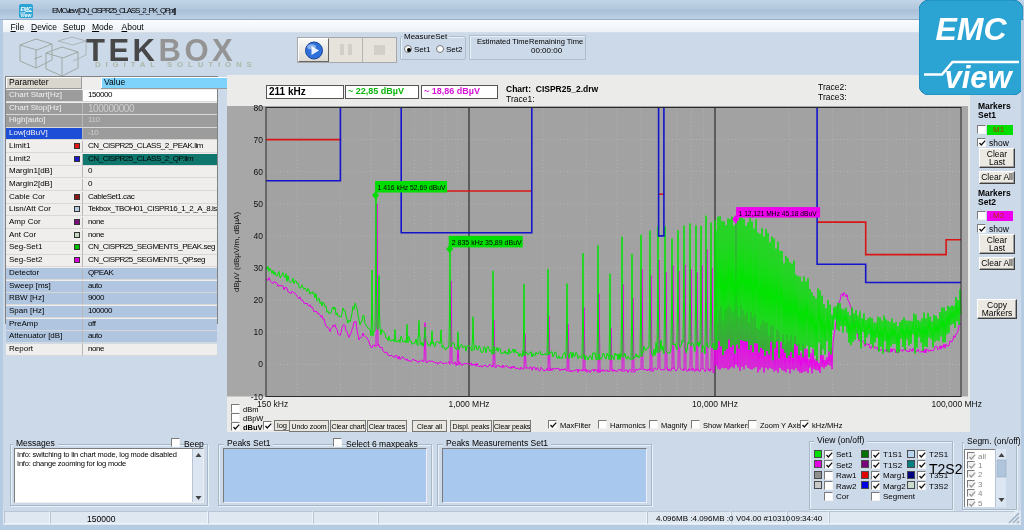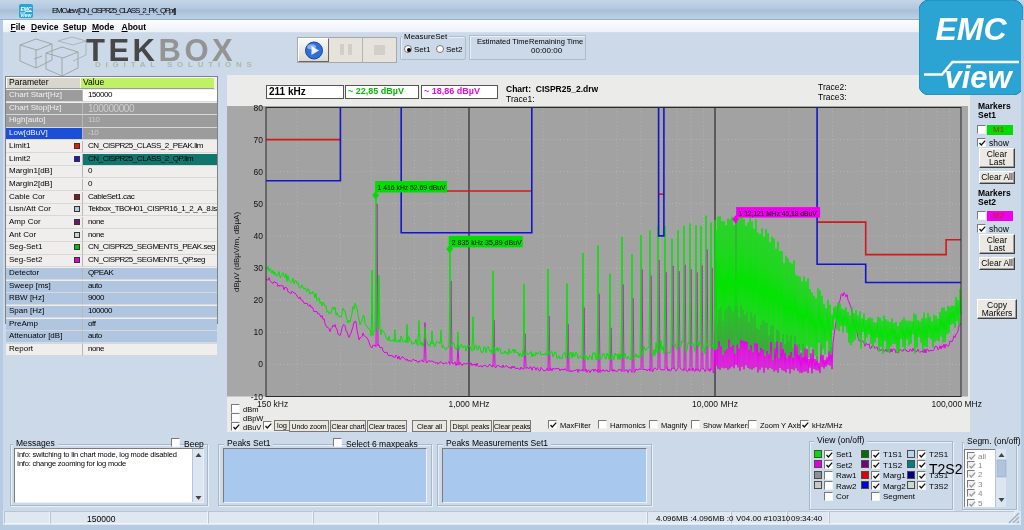--- a/index.html
+++ b/index.html
@@ -1,21 +1,21 @@
 <!DOCTYPE html>
 <html><head><meta charset="utf-8">
 <style>
 * { margin:0; padding:0; box-sizing:border-box; }
 html,body { width:1024px; height:530px; overflow:hidden; font-family:'Liberation Sans',sans-serif; background:#ccd9e9; }
 #titlebar { position:absolute; left:0; top:0; width:1024px; height:20px;
   background:linear-gradient(#c3d5e8,#b3c8de 45%,#a9c0d8 55%,#bed1e5); border-bottom:1px solid #93aecb; }
 #menubar { position:absolute; left:3px; top:20px; width:1018px; height:13px;
   background:linear-gradient(#fbfcfe,#edf2f8); border-bottom:1px solid #d4dde8; }
 
-.mi { position:absolute; top:2px; font-size:8.5px; color:#000;font-weight:bold; }
+.mi { position:absolute; top:2px; font-size:8.5px; color:#000; }
 .mi u { text-decoration:underline; }
 .brd { position:absolute; background:#b4cbe2; z-index:50; }
 </style></head>
 <body>
  <div id="titlebar">
   <svg width="14" height="14" style="position:absolute;left:19px;top:4px">
       <rect width="14" height="14" rx="2" fill="#2ba4d4"></rect>
       <text x="7" y="6.5" font-size="5" font-weight="bold" font-style="italic" fill="#fff" text-anchor="middle">EMC</text>
       <path d="M1 9 L5 9 L7 7.5 L13 7.5" stroke="#fff" stroke-width="0.8" fill="none"></path>
       <text x="7" y="13" font-size="5" font-weight="bold" font-style="italic" fill="#fff" text-anchor="middle">view</text>
@@ -69,21 +69,21 @@
 <div style="position:absolute;left:414px;top:45px;font-size:8px;font-weight:normal;color:#000;white-space:nowrap;">Set1</div>
 <div style="position:absolute;left:436px;top:45px;width:8px;height:8px;border-radius:50%;background:#fff;border:1px solid #777;"></div>
 <div style="position:absolute;left:446px;top:45px;font-size:8px;font-weight:normal;color:#000;white-space:nowrap;">Set2</div>
 <div style="position:absolute;left:469px;top:35px;width:117px;height:25px;border:1px solid #aebdcc;box-shadow:inset 1px 1px 0 #e8f0f8;"></div>
 <div style="position:absolute;left:477px;top:37px;font-size:7.5px;font-weight:normal;color:#000;white-space:nowrap;">Estimated Time</div>
 <div style="position:absolute;left:529px;top:37px;font-size:7.5px;font-weight:normal;color:#000;white-space:nowrap;">Remaining Time</div>
 <div style="position:absolute;left:531px;top:45.5px;font-size:8px;font-weight:normal;color:#000;white-space:nowrap;">00:00:00</div>
 
 <div style="position:absolute;left:5px;top:76px;width:213px;height:248px;background:#efeeec;border:1px solid #828282;padding-left:40px;">
 <div style="position:absolute;left:0;top:0;width:76px;height:12px;background:#d9d6ce;border-right:1px solid #9a9a9a;border-bottom:1px solid #9a9a9a;font-size:8.5px;padding-left:3px;color:#000;box-shadow:inset 1px 1px 0 #fff;">Parameter</div>
-<div style="position:absolute;left:74px;top:0;width:134px;height:12px;background:#bef264;border-bottom:1px solid #9a9a9a;font-size:8.5px;padding-left:3px;color:#000;box-shadow:inset 1px 1px 0 #fff;">Value</div>
+<div style="position:absolute;left:95px;top:0;width:134px;height:12px;background:#7dd3fc;border-bottom:1px solid #9a9a9a;font-size:8.5px;padding-left:3px;color:#000;box-shadow:inset 1px 1px 0 #fff;">Value</div>
 <div style="position:absolute;left:0;top:13.0px;width:76px;height:12.2px;background:#9c9c9c;color:#f0f0f0;font-size:8px;padding-left:3px;border-bottom:1px solid #d8d8d8;">Chart Start[Hz]</div>
 <div style="position:absolute;left:76px;top:13.0px;width:135px;height:12.2px;background:#ffffff;color:#000;font-size:8px;letter-spacing:-0.45px;padding-left:5px;border-bottom:1px solid #d8d8d8;border-left:1px solid #b8b8b8;white-space:nowrap;overflow:hidden;">150000</div>
 <div style="position:absolute;left:0;top:25.7px;width:76px;height:12.2px;background:#9c9c9c;color:#f0f0f0;font-size:8px;padding-left:3px;border-bottom:1px solid #d8d8d8;">Chart Stop[Hz]</div>
 <div style="position:absolute;left:76px;top:25.7px;width:135px;height:12.2px;background:#9c9c9c;color:#cdcdcd;font-size:10px;letter-spacing:-0.45px;padding-left:5px;border-bottom:1px solid #d8d8d8;border-left:1px solid #b8b8b8;white-space:nowrap;overflow:hidden;">100000000</div>
 <div style="position:absolute;left:0;top:38.4px;width:76px;height:12.2px;background:#9c9c9c;color:#f0f0f0;font-size:8px;padding-left:3px;border-bottom:1px solid #d8d8d8;">High[auto]</div>
 <div style="position:absolute;left:76px;top:38.4px;width:135px;height:12.2px;background:#9c9c9c;color:#cdcdcd;font-size:8px;letter-spacing:-0.45px;padding-left:5px;border-bottom:1px solid #d8d8d8;border-left:1px solid #b8b8b8;white-space:nowrap;overflow:hidden;">110</div>
 <div style="position:absolute;left:0;top:51.1px;width:76px;height:12.2px;background:#1d4ed8;color:#f0f0f0;font-size:8px;padding-left:3px;border-bottom:1px solid #d8d8d8;">Low[dBuV]</div>
 <div style="position:absolute;left:76px;top:51.1px;width:135px;height:12.2px;background:#9c9c9c;color:#cdcdcd;font-size:8px;letter-spacing:-0.45px;padding-left:5px;border-bottom:1px solid #d8d8d8;border-left:1px solid #b8b8b8;white-space:nowrap;overflow:hidden;">-10</div>
 <div style="position:absolute;left:0;top:63.8px;width:76px;height:12.2px;background:#efeeec;color:#000;font-size:8px;padding-left:3px;border-bottom:1px solid #d8d8d8;">Limit1</div>
 <div style="position:absolute;left:68px;top:65.8px;width:6px;height:6px;background:#e01818;border:1px solid #333;"></div>
@@ -213,21 +213,21 @@
 
 <div style="position:absolute;left:231px;top:404px;width:9px;height:9px;background:#fff;border-top:1px solid #7a7a7a;border-left:1px solid #7a7a7a;border-bottom:1px solid #f4f4f4;border-right:1px solid #f4f4f4;"></div>
 <div style="position:absolute;left:243px;top:404.5px;font-size:7.5px;font-weight:normal;color:#000;white-space:nowrap;">dBm</div>
 <div style="position:absolute;left:231px;top:413px;width:9px;height:9px;background:#fff;border-top:1px solid #7a7a7a;border-left:1px solid #7a7a7a;border-bottom:1px solid #f4f4f4;border-right:1px solid #f4f4f4;"></div>
 <div style="position:absolute;left:243px;top:413.5px;font-size:7.5px;font-weight:normal;color:#000;white-space:nowrap;">dBpW</div>
 <div style="position:absolute;left:231px;top:422px;width:9px;height:9px;background:#fff;border-top:1px solid #7a7a7a;border-left:1px solid #7a7a7a;border-bottom:1px solid #f4f4f4;border-right:1px solid #f4f4f4;">
     <svg width="9" height="9" style="position:absolute;left:0;top:0">
       <path d="M1.5 4.0 L3.3 6.0 L7.2 1.6" stroke="#111" stroke-width="1.3" fill="none"></path>
     </svg>
   </div>
-<div style="position:absolute;left:243px;top:422.5px;font-size:7.5px;font-weight:normal;color:#000;white-space:nowrap;">dBuV</div>
+<div style="position:absolute;left:243px;top:422.5px;font-size:7.5px;font-weight:bold;color:#000;white-space:nowrap;">dBuV</div>
 <div style="position:absolute;left:263px;top:421px;width:9px;height:9px;background:#fff;border-top:1px solid #7a7a7a;border-left:1px solid #7a7a7a;border-bottom:1px solid #f4f4f4;border-right:1px solid #f4f4f4;">
     <svg width="9" height="9" style="position:absolute;left:0;top:0">
       <path d="M1.5 4.0 L3.3 6.0 L7.2 1.6" stroke="#111" stroke-width="1.3" fill="none"></path>
     </svg>
   </div>
 <div style="position:absolute;left:274px;top:420px;font-size:7.5px;border:1px solid #777;padding:0 2px;background:#eae7e0;">log</div>
 <div style="position:absolute;left:289px;top:419.5px;width:40px;height:12px;background:#eae7e0;border:1px solid #777;font-size:7px;letter-spacing:-0.1px;text-align:center;line-height:11px;white-space:nowrap;overflow:hidden;">Undo zoom</div>
 <div style="position:absolute;left:330px;top:419.5px;width:36px;height:12px;background:#eae7e0;border:1px solid #777;font-size:7px;letter-spacing:-0.1px;text-align:center;line-height:11px;white-space:nowrap;overflow:hidden;">Clear chart</div>
 <div style="position:absolute;left:367px;top:419.5px;width:40px;height:12px;background:#eae7e0;border:1px solid #777;font-size:7px;letter-spacing:-0.1px;text-align:center;line-height:11px;white-space:nowrap;overflow:hidden;">Clear traces</div>
 <div style="position:absolute;left:412px;top:419.5px;width:35px;height:12px;background:#eae7e0;border:1px solid #777;font-size:7px;letter-spacing:-0.1px;text-align:center;line-height:11px;white-space:nowrap;overflow:hidden;">Clear all</div>

